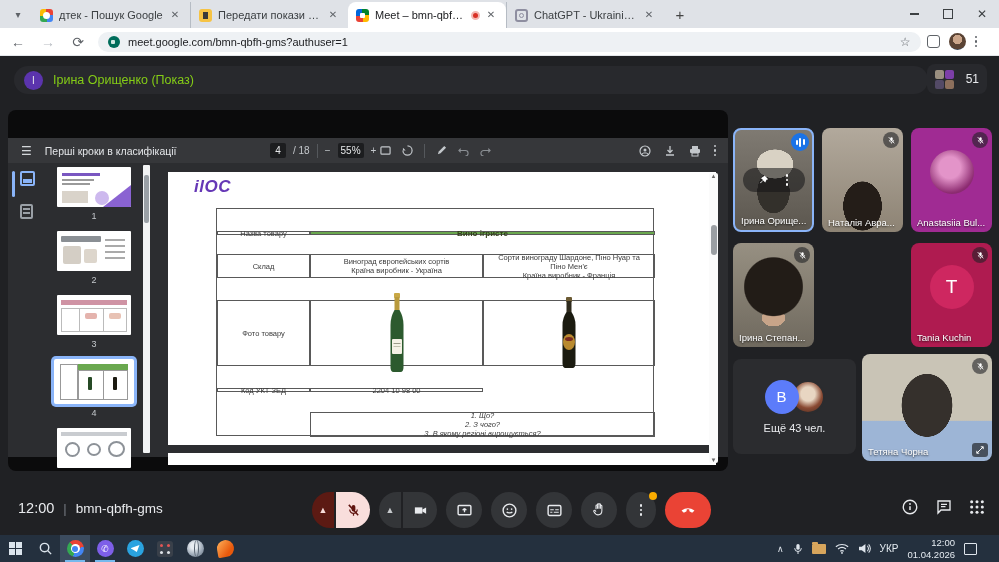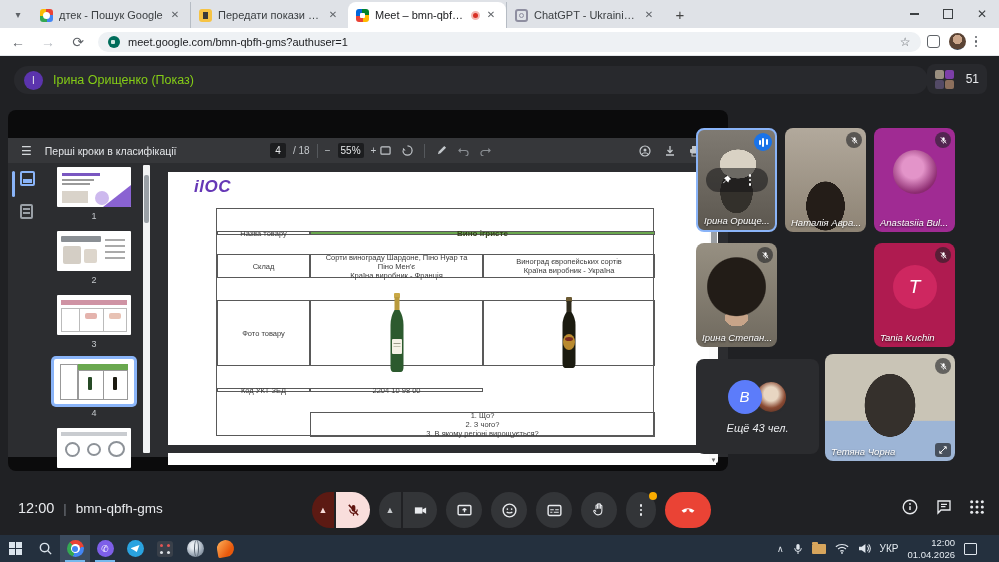--- a/index.html
+++ b/index.html
@@ -120,26 +120,26 @@
   .slide { position:absolute; left:16px; top:1px; width:548px; height:273px; background:#fff; }
   .next-page { position:absolute; left:16px; top:282px; width:548px; height:12px; background:#fff; }
   .main-scroll { position:absolute; right:0px; top:2px; width:9px; height:290px; background:#fbfbfb; border-radius:2px; }
   .main-scroll .arr { position:absolute; left:0; width:9px; text-align:center; font-size:6px; color:#666; }
   .main-scroll .th { position:absolute; left:1.5px; top:52px; width:6px; height:30px; background:#9b9fa3; border-radius:3px;}
 
   .slide-logo { position:absolute; left:26px; top:5px; font-size:17px; font-weight:bold; letter-spacing:0.5px; color:#6638b6; font-style:italic;}
   .wtable { position:absolute; left:48px; top:36px; width:438px; height:228px; display:grid; grid-template-columns:93px 173px 172px; grid-template-rows:23px 46px 88px 24px 47px; border:1px solid #595959; font-size:7.5px; color:#3a3a3a; }
   .wtable > div { border:0.5px solid #595959; display:flex; align-items:center; justify-content:center; text-align:center; padding:1px 4px;margin-top:22px; }
   .cell-green { grid-column:2 / 4; background:#6aa84f; color:#33411a; font-weight:bold; font-size:8px; }
-  .cell-span { grid-column:2 / 4; }
+  .cell-span { grid-column:2 / 4;font-style:italic; }
   .preline { white-space:pre-line; }
   .bottle svg { display:block; }
 
   
-  .tiles { position:absolute; left:696px; top:70px; width:259px; height:405px;font-style:italic; }
+  .tiles { position:absolute; left:733px; top:70px; width:259px; height:405px; }
   .vt { position:absolute; border-radius:8px; overflow:hidden; }
   .vt-name { position:absolute; left:6px; bottom:4px; color:#fff; font-size:9.5px; text-shadow:0 1px 2px rgba(0,0,0,.8); white-space:nowrap;}
   .mute { position:absolute; top:4px; right:4px; width:16px; height:16px; border-radius:50%; background:rgba(32,33,36,.6); display:flex; align-items:center; justify-content:center; color:#fff;}
   .mute.teal { background:#12876f; }
   .audio-ind { position:absolute; top:3px; right:3px; width:18px; height:18px; border-radius:50%; background:#1a73e8; display:flex; align-items:center; justify-content:center; gap:1.5px;}
   .audio-ind i { width:2px; background:#fff; border-radius:1px;}
   .audio-ind i:nth-child(1){height:5px;} .audio-ind i:nth-child(2){height:9px;} .audio-ind i:nth-child(3){height:6px;}
   .hover-pill { position:absolute; left:50%; top:50%; transform:translate(-50%,-50%); width:62px; height:24px; background:rgba(20,20,22,.55); border-radius:13px; display:flex; align-items:center; justify-content:space-evenly; color:#fff;}
   .t-1 { left:0; top:2px; width:81px; height:104px; border:2px solid #8ab4f8; background:
       radial-gradient(ellipse 30px 24px at 52% 34%, #d9d2c4 60%, transparent 61%),
@@ -415,25 +415,25 @@
             <span class="th"></span>
           </div>
 
         <div class="pdf-main">
           <div class="slide">
             <div class="slide-logo">ilOC</div>
             <div class="wtable">
               <div>Назва товару</div>
               <div class="cell-green">Вино ігристе</div>
               <div>Склад</div>
+              <div class="preline">Виноград європейських сортів
+Країна виробник - Україна</div>
               <div class="preline">Сорти винограду Шардоне, Піно Нуар та
 Піно Мен'є
 Країна виробник - Франція</div>
-              <div class="preline">Виноград європейських сортів
-Країна виробник - Україна</div>
               <div>Фото товару</div>
               <div class="bottle">
                 <svg width="26" height="82" viewBox="0 0 26 82">
                   <rect x="10" y="1" width="6" height="5" rx="1" fill="#c9a845"></rect>
                   <rect x="10.5" y="5" width="5" height="13" fill="#b99a3c"></rect>
                   <path d="M10.5 18 q-4 7 -4 15 v42 q0 5 3 5 h7 q3 0 3 -5 v-42 q0-8-4-15 z" fill="#2c5a2e"></path>
                   <rect x="8" y="47" width="10" height="15" rx="1" fill="#f4f1e5"></rect>
                   <rect x="9.5" y="51" width="7" height="1" fill="#9a9a88"></rect>
                   <rect x="9.5" y="54" width="7" height="1" fill="#c0c0ae"></rect>
                 </svg>

